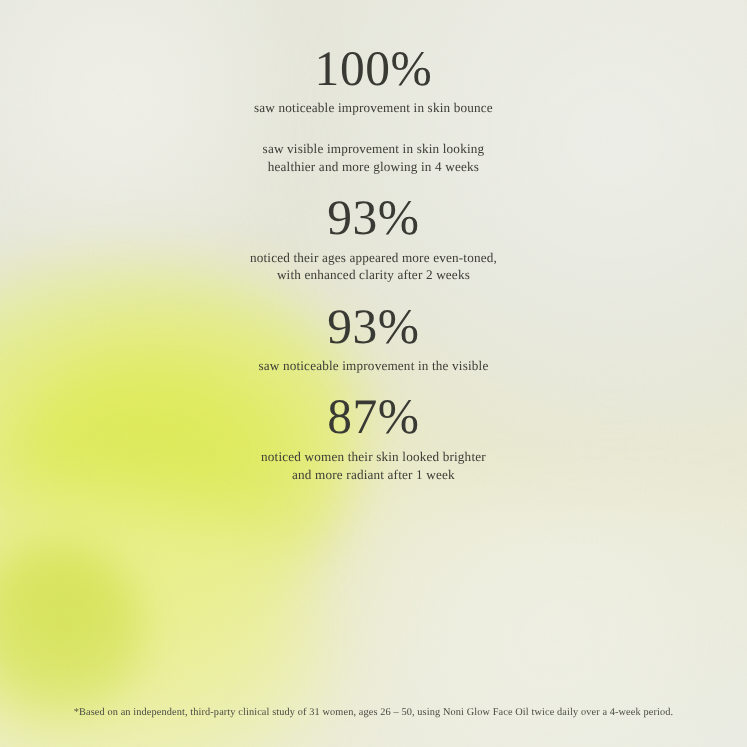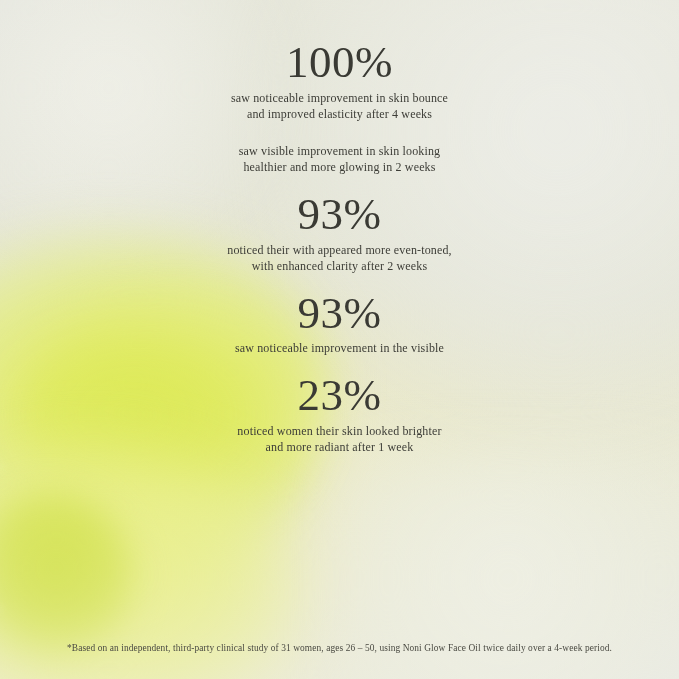--- a/index.html
+++ b/index.html
@@ -172,48 +172,47 @@
   <div class="bg-filament"></div>
   <div class="bg-bottomright"></div>
   <div class="bg-veil"></div>
 
   <div class="content">
 
     <div class="stat">
       <div class="stat-value">100%</div>
       <div class="stat-lines">
         <span class="stat-line">saw noticeable improvement in skin bounce</span>
-        <span class="stat-line">and improved elasticity after 4 weeks</span>
       </div>
     </div>
 
     <div class="stat">
       <div class="stat-lines">
         <span class="stat-line">saw visible improvement in skin looking</span>
-        <span class="stat-line">healthier and more glowing in 2 weeks</span>
+        <span class="stat-line">healthier and more glowing in 4 weeks</span>
       </div>
     </div>
 
     <div class="stat">
       <div class="stat-value">93%</div>
       <div class="stat-lines">
-        <span class="stat-line">noticed their with appeared more even-toned,</span>
+        <span class="stat-line">noticed their ages appeared more even-toned,</span>
         <span class="stat-line">with enhanced clarity after 2 weeks</span>
       </div>
     </div>
 
     <div class="stat">
       <div class="stat-value">93%</div>
       <div class="stat-lines">
         <span class="stat-line">saw noticeable improvement in the visible</span>
       </div>
     </div>
 
     <div class="stat">
-      <div class="stat-value">23%</div>
+      <div class="stat-value">87%</div>
       <div class="stat-lines">
         <span class="stat-line">noticed women their skin looked brighter</span>
         <span class="stat-line">and more radiant after 1 week</span>
       </div>
     </div>
 
   </div>
 
   <div class="footnote">*Based on an independent, third-party clinical study of 31 women, ages 26 – 50, using Noni Glow Face Oil twice daily over a 4-week period.</div>
 </div>

